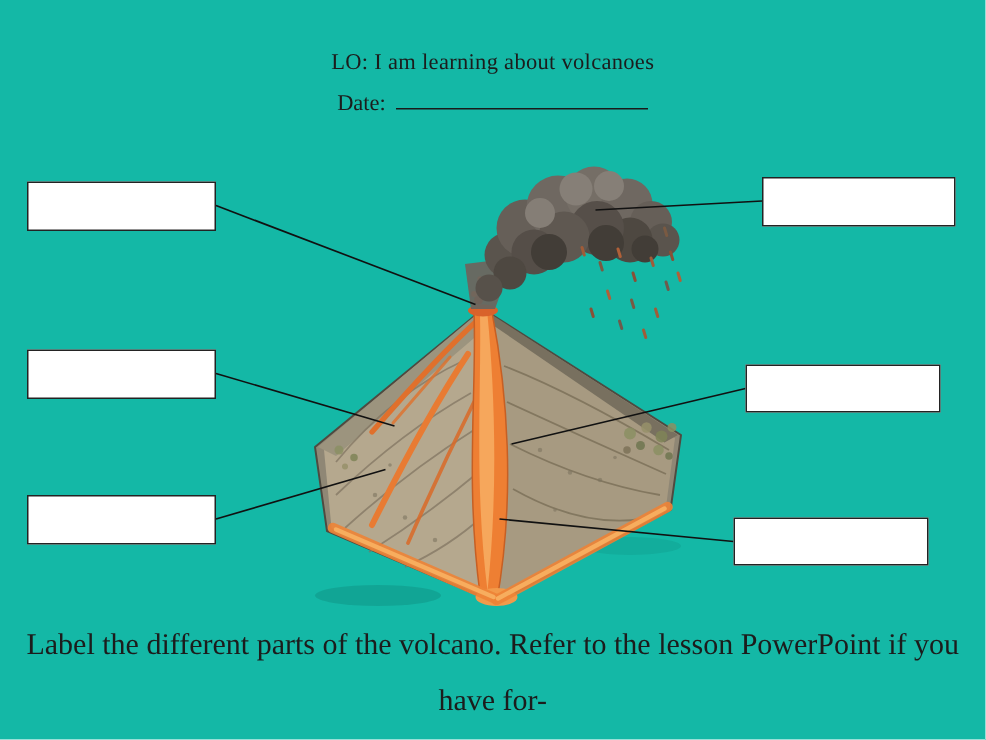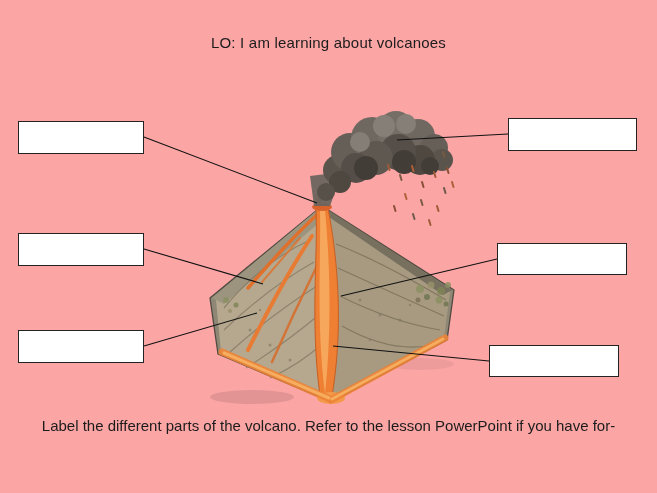--- a/index.html
+++ b/index.html
@@ -1,18 +1,18 @@
 <!DOCTYPE html>
 <html><head>
 <meta charset="utf-8">
 <style>
   html,body{margin:0;padding:0;background:#ffffff;}
   .page{
-    position:relative;width:657px;height:493px;background:#fca5a5;
-    font-family:Liberation Sans, sans-serif;color:#1c1c1c;overflow:hidden;
+    position:relative;width:657px;height:493px;background:#14b8a6;
+    font-family:Liberation Serif, serif;color:#1c1c1c;overflow:hidden;
   }
   .header{position:absolute;top:34px;left:0;width:657px;text-align:center;}
   .lo-title{font-size:15px;letter-spacing:.2px;}
   .date-row{margin-top:10px;font-size:15px;}
   .date-line{
     display:inline-block;width:168px;margin-left:7px;
     border-bottom:1.6px solid #1a1a1a;height:2px;
   }
   .diagram-svg{position:absolute;left:0;top:0;}
   .label-box{
@@ -20,30 +20,33 @@
     box-sizing:border-box;font-size:13px;padding:2px 5px;
   }
   .box-l1{left:18px;top:121px;width:126px;height:33px;}
   .box-l2{left:18px;top:233px;width:126px;height:33px;}
   .box-l3{left:18px;top:330px;width:126px;height:33px;}
   .box-r1{left:508px;top:118px;width:129px;height:33px;}
   .box-r2{left:497px;top:243px;width:130px;height:32px;}
   .box-r3{left:489px;top:345px;width:130px;height:32px;}
   .footer{
     position:absolute;top:412px;left:0;width:657px;text-align:center;
-    font-size:15px;line-height:1.85;
+    font-size:20px;line-height:1.85;
   }
 </style>
 </head>
 <body>
 
 <div class="page">
 
   <div class="header">
     <div class="lo-title">LO: I am learning about volcanoes</div>
+    <div class="date-row">
+      <span>Date:</span><span class="date-line"></span>
+    </div>
   </div>
 
   <svg class="diagram-svg" width="657" height="493" viewBox="0 0 657 493">
 
     <g>
       <ellipse cx="252" cy="397" rx="42" ry="7" fill="rgba(0,0,0,0.10)"></ellipse>
       <ellipse cx="420" cy="364" rx="34" ry="6" fill="rgba(0,0,0,0.06)"></ellipse>
     </g>
 
     <g>

